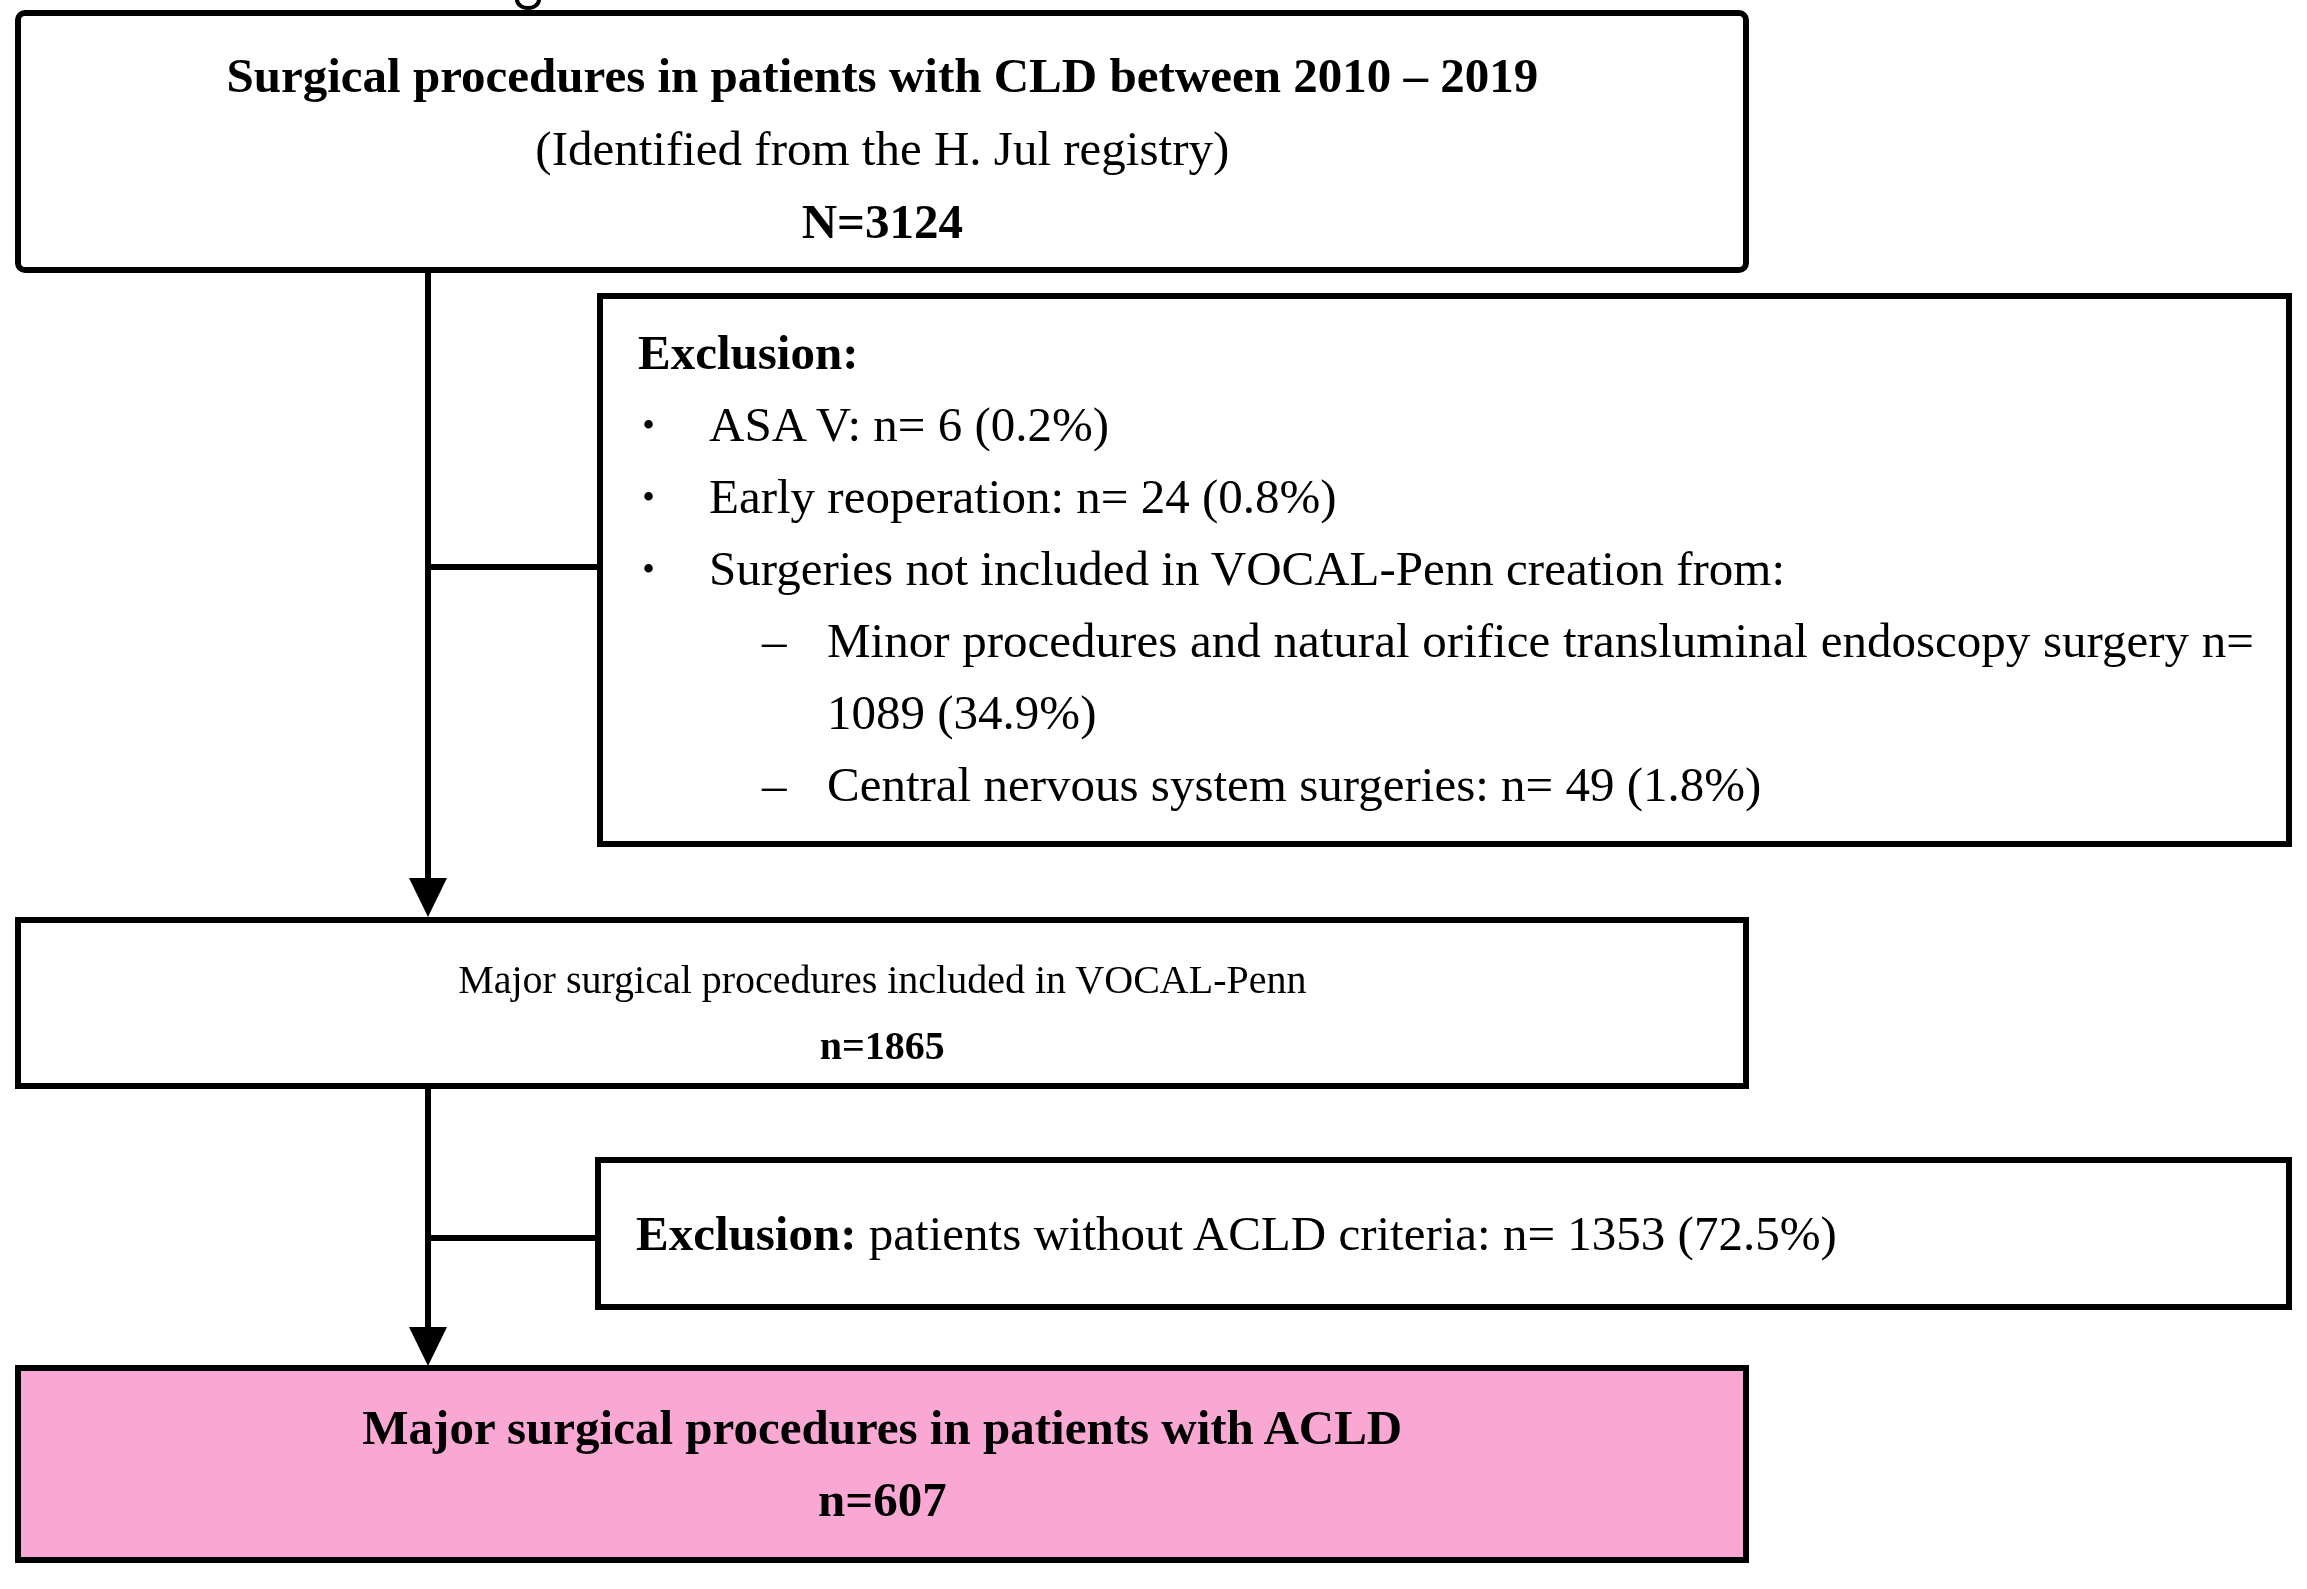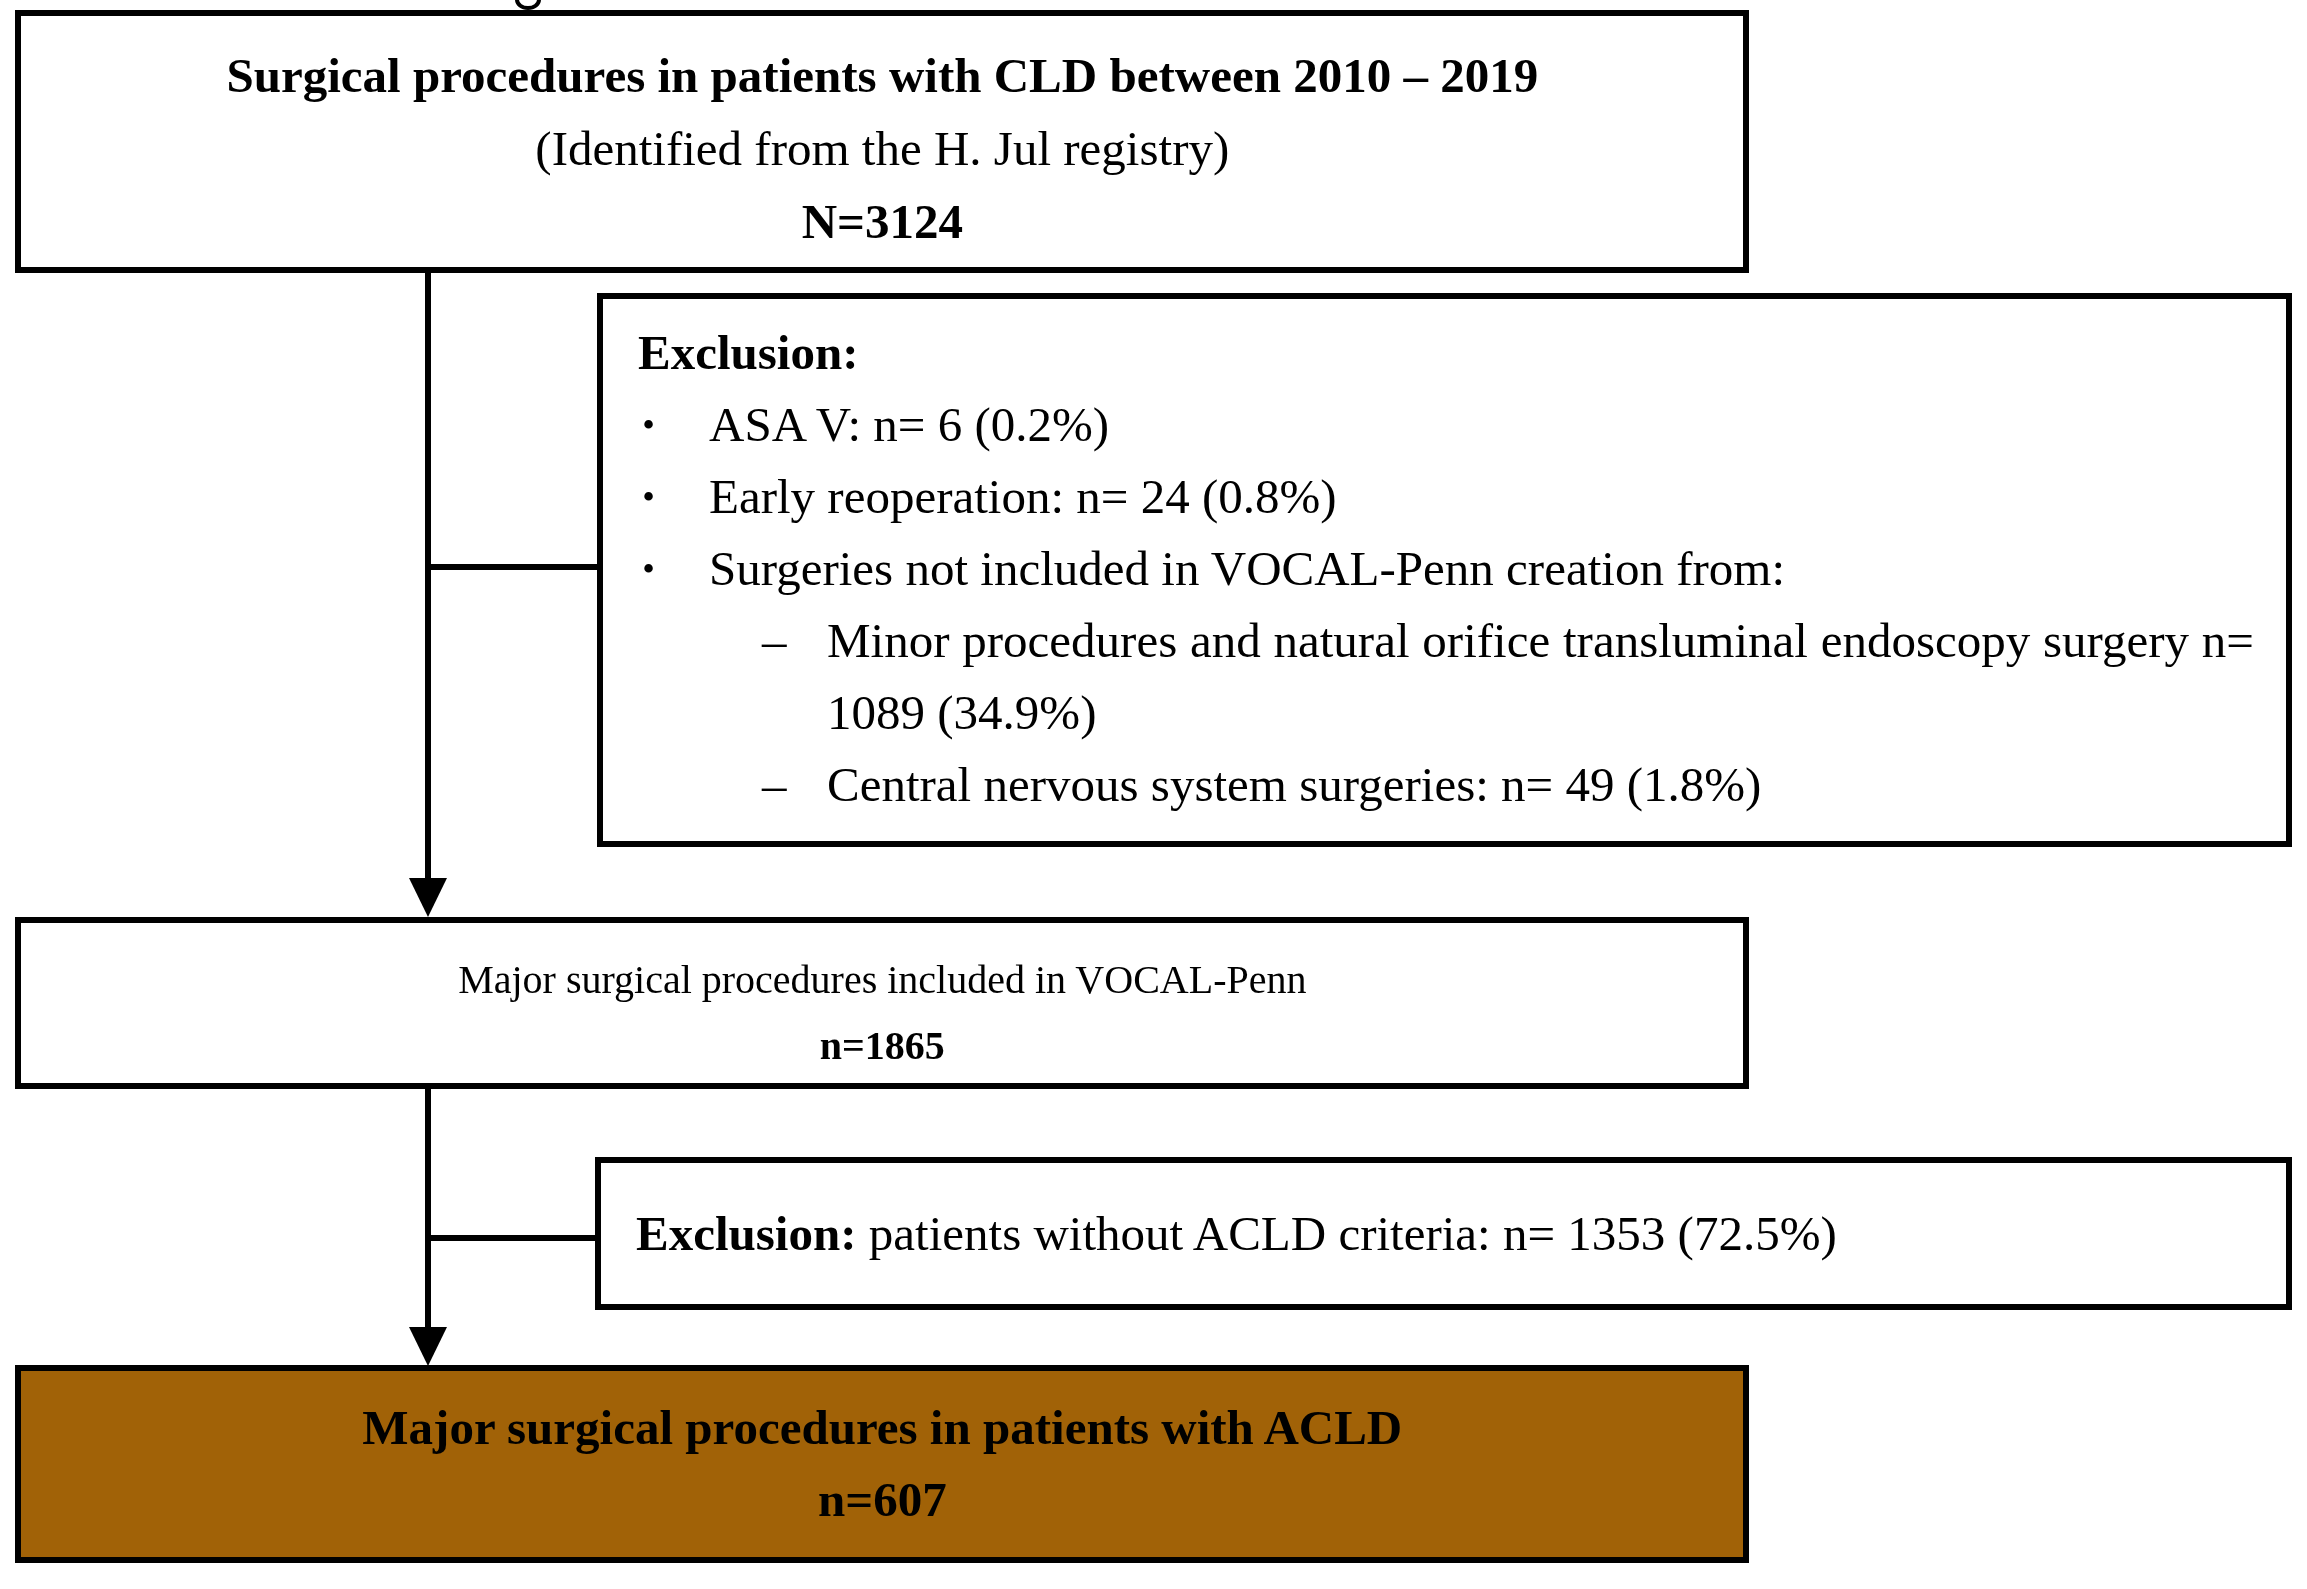--- a/index.html
+++ b/index.html
@@ -12,21 +12,21 @@
 
   
   .box {
     position: absolute; box-sizing: border-box;
     border: 6.3px solid #000000; background: #ffffff;
   }
   .box-center {
     display: flex; flex-direction: column; align-items: center; justify-content: center;
     text-align: center;
   }
-  .box-top    { left: 15.3px;  top: 9.7px;    width: 1734px; height: 263px; padding-top: 14px; }
+  .box-top    { left: 15.3px;  top: 9.7px;    width: 1734px; height: 263px; padding-top: 14px; border-radius: 10px; }
   .box-excl1  { left: 597px; top: 293px;   width: 1695px; height: 554px;
                 padding: 18px 32px 0 35px; }
   .box-mid    { left: 15.3px;  top: 917px;  width: 1734px; height: 172px; padding-top: 19.5px; }
   .box-excl2  { left: 595px; top: 1157px;  width: 1697px; height: 153px;
                 display: flex; align-items: center; padding-left: 35px; box-sizing: border-box; }
   .box-final  { left: 15.3px;  top: 1365px;  width: 1734px; height: 198px; }
 
   .line105 { line-height: 73px; font-size: 49px; }
   .line95  { line-height: 66px;  font-size: 40px; }
   .line103 { line-height: 72px; font-size: 49px; }
@@ -126,19 +126,19 @@
   <div class="vline vline-2"></div>
   <div class="hline hline-2"></div>
   <div class="arrowhead arrow-2"></div>
 
   <div class="box box-excl2">
     <div class="line103 nowrap">
       <span class="bold">Exclusion:</span><span> patients without ACLD criteria: n= 1353 (72.5%)</span>
     </div>
   </div>
 
-  <div class="box box-final box-center" style="background:#a16207;">
+  <div class="box box-final box-center" style="background:#f9a8d4;">
     <div class="line103 bold nowrap">Major surgical procedures in patients with ACLD</div>
     <div class="line103 bold nowrap">n=607</div>
   </div>
 
 </div>
 
 
 </body></html>

